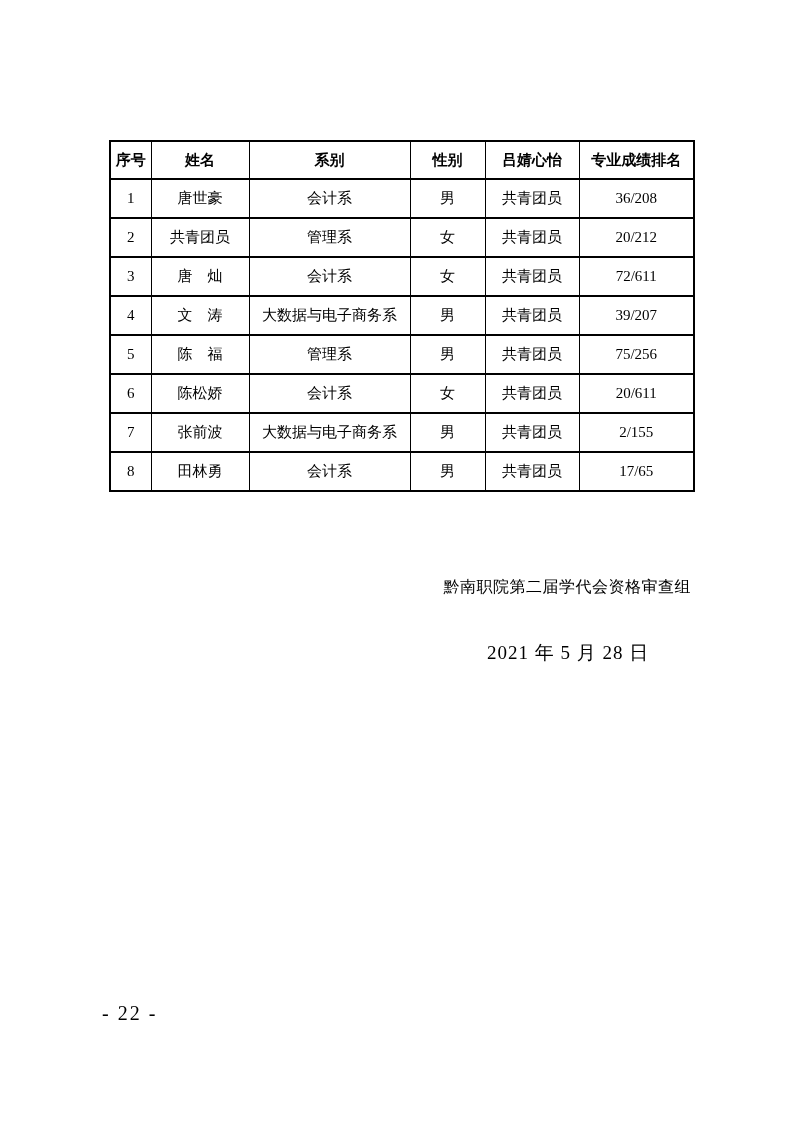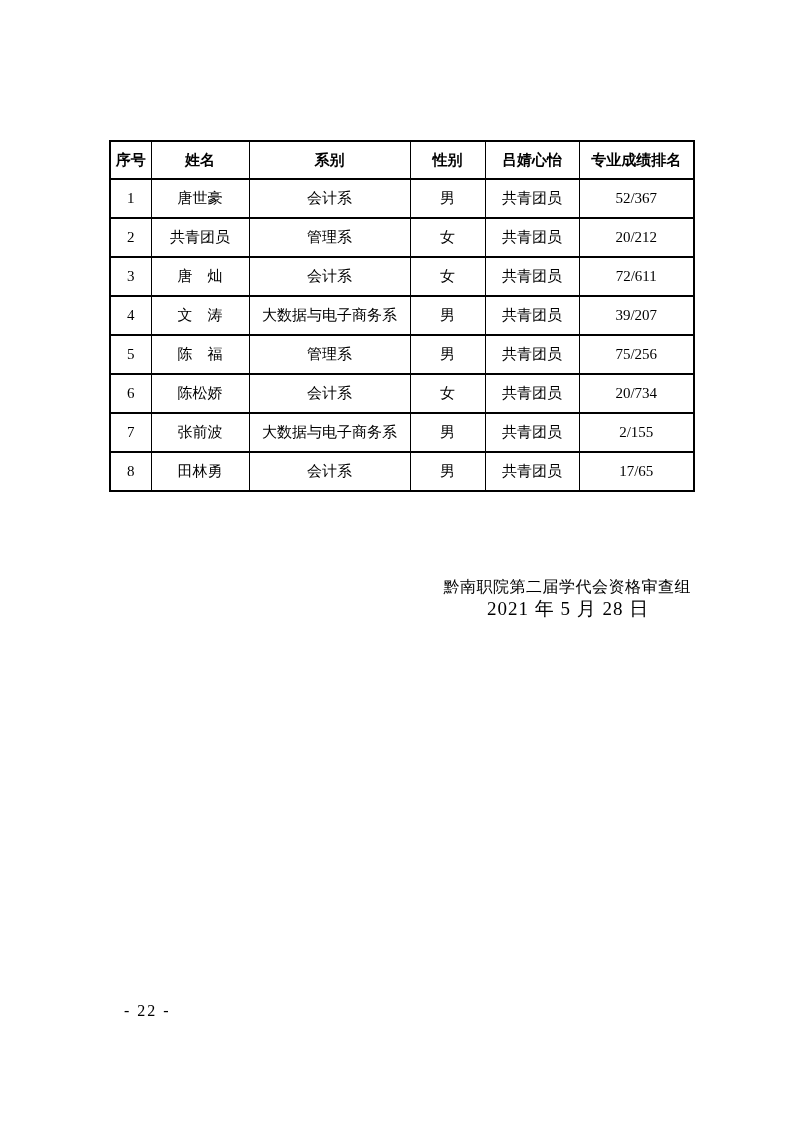--- a/index.html
+++ b/index.html
@@ -56,35 +56,34 @@
     top: 577px;
     left: 0;
     width: 691px;
     text-align: right;
     font-size: 16px;
     letter-spacing: 0.5px;
     white-space: nowrap;
   }
   .sig-date {
     position: absolute;
-    top: 596px;
+    top: 640px;
     left: 487px;
     font-size: 19px;
     letter-spacing: 1px;
     white-space: nowrap;
     text-align: right;
   }
   .page-number {
     position: absolute;
     top: 1002px;
     left: 102px;
-    font-size: 16px;
+    font-size: 20px;
     letter-spacing: 2px;
     white-space: nowrap;
-    margin-left: 22px;
   }
 </style>
 </head>
 <body>
 
 <div class="page">
 
   <table class="roster">
     <colgroup>
       <col style="width:41px">
@@ -104,21 +103,21 @@
         <th>专业成绩排名</th>
       </tr>
     </thead>
     <tbody>
       <tr>
         <td>1</td>
         <td>唐世豪</td>
         <td>会计系</td>
         <td>男</td>
         <td>共青团员</td>
-        <td>52/367</td>
+        <td>36/208</td>
       </tr>
       <tr>
         <td>2</td>
         <td>共青团员</td>
         <td>管理系</td>
         <td>女</td>
         <td>共青团员</td>
         <td>20/212</td>
       </tr>
       <tr>
@@ -144,21 +143,21 @@
         <td>男</td>
         <td>共青团员</td>
         <td>75/256</td>
       </tr>
       <tr>
         <td>6</td>
         <td>陈松娇</td>
         <td>会计系</td>
         <td>女</td>
         <td>共青团员</td>
-        <td>20/734</td>
+        <td>20/611</td>
       </tr>
       <tr>
         <td>7</td>
         <td>张前波</td>
         <td>大数据与电子商务系</td>
         <td>男</td>
         <td>共青团员</td>
         <td>2/155</td>
       </tr>
       <tr>

